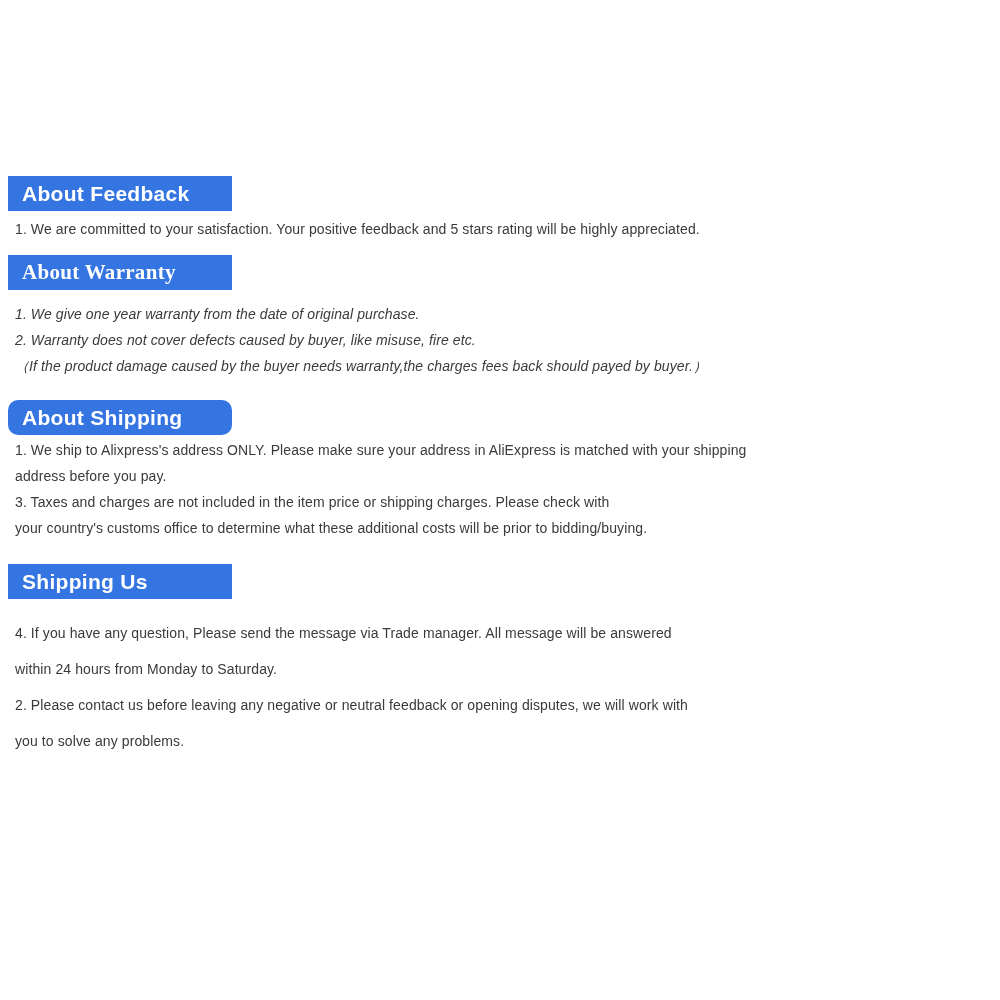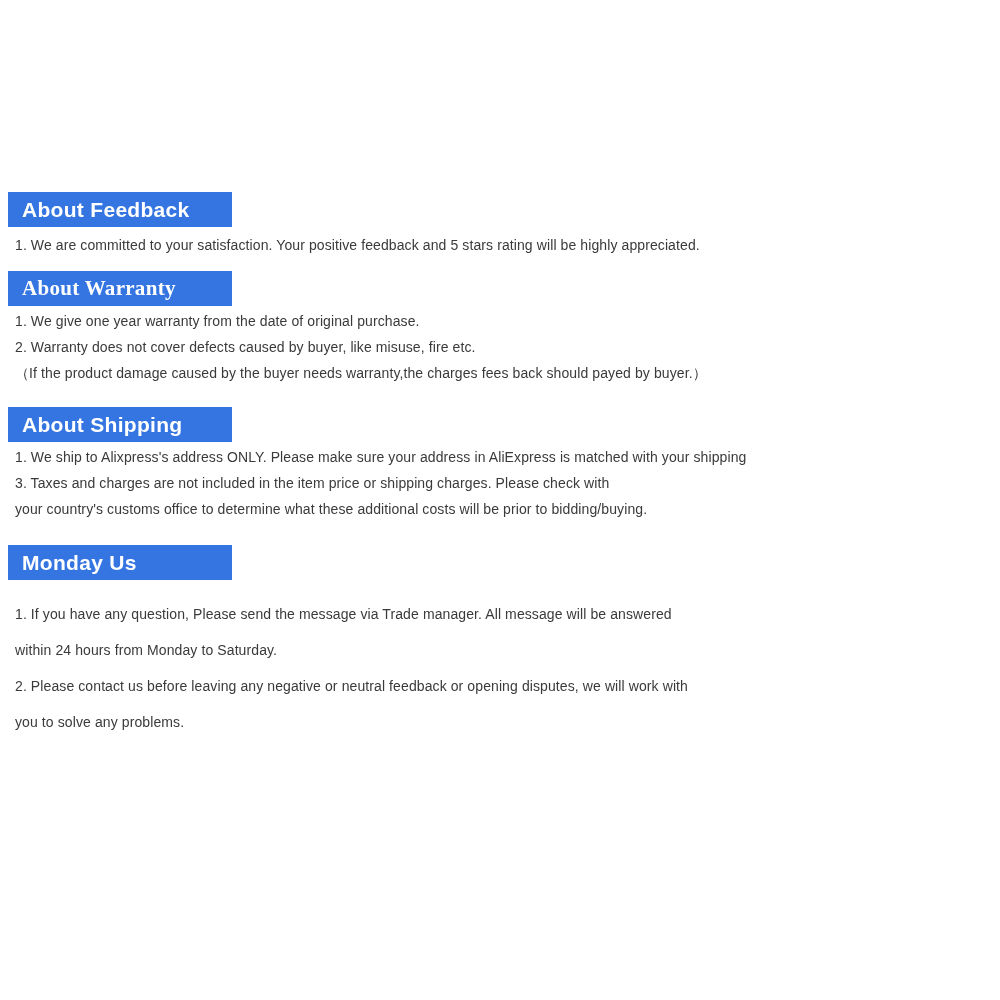--- a/index.html
+++ b/index.html
@@ -10,21 +10,21 @@
   .page {
     position: relative;
     width: 1000px;
     height: 1000px;
     background: #ffffff;
     overflow: hidden;
     font-family: "Liberation Sans", sans-serif;
   }
   .content {
     position: absolute;
-    top: 192px;
+    top: 176px;
     left: 8px;
     width: 988px;
   }
   .banner {
     width: 224px;
     height: 35px;
     background: #3575e2;
     color: #ffffff;
     font-weight: bold;
     font-size: 21px;
@@ -39,22 +39,22 @@
     letter-spacing: 0.1px;
     padding-left: 7px;
   }
   .body .line {
     line-height: 26px;
     white-space: nowrap;
   }
   
   .body-feedback { margin-top: 5px; }
   .banner-warranty { margin-top: 13px; font-family: Liberation Serif, serif; }
-  .body-warranty { margin-top: 2px; }
-  .banner-shipping { margin-top: 21px; }
+  .body-warranty { margin-top: 11px; font-style: italic; }
+  .banner-shipping { margin-top: 21px; border-radius: 10px; }
   .body-shipping { margin-top: 2px; }
   .banner-contact { margin-top: 23px; }
   .body-contact { margin-top: 16px; }
   .body-contact .line { line-height: 36px; }
 </style>
 </head>
 <body>
 
 <div class="page">
   <div class="content">
@@ -72,29 +72,30 @@
         <div class="line">1. We give one year warranty from the date of original purchase.</div>
         <div class="line">2. Warranty does not cover defects caused by buyer, like misuse, fire etc.</div>
         <div class="line">（If the product damage caused by the buyer needs warranty,the charges fees back should payed by buyer.）</div>
       </div>
     </section>
 
     <section>
       <div class="banner banner-shipping">About Shipping</div>
       <div class="body body-shipping">
         <div class="line">1. We ship to Alixpress's address ONLY. Please make sure your address in AliExpress  is matched with your shipping</div>
+        <div class="line">address before you pay.</div>
         <div class="line">3. Taxes and charges are not included in the item price or shipping charges. Please check with</div>
         <div class="line">your country's customs office to determine what these additional costs will be prior to bidding/buying.</div>
       </div>
     </section>
 
     <section>
-      <div class="banner banner-contact">Monday Us</div>
+      <div class="banner banner-contact">Shipping Us</div>
       <div class="body body-contact">
-        <div class="line">1. If you have any question, Please send the message via Trade manager.  All message will be answered</div>
+        <div class="line">4. If you have any question, Please send the message via Trade manager.  All message will be answered</div>
         <div class="line">within 24 hours from Monday to Saturday.</div>
         <div class="line">2. Please contact us before leaving any negative or neutral feedback or opening disputes, we will work with</div>
         <div class="line">you to solve any problems.</div>
       </div>
     </section>
 
   </div>
 </div>
 
 </body></html>

